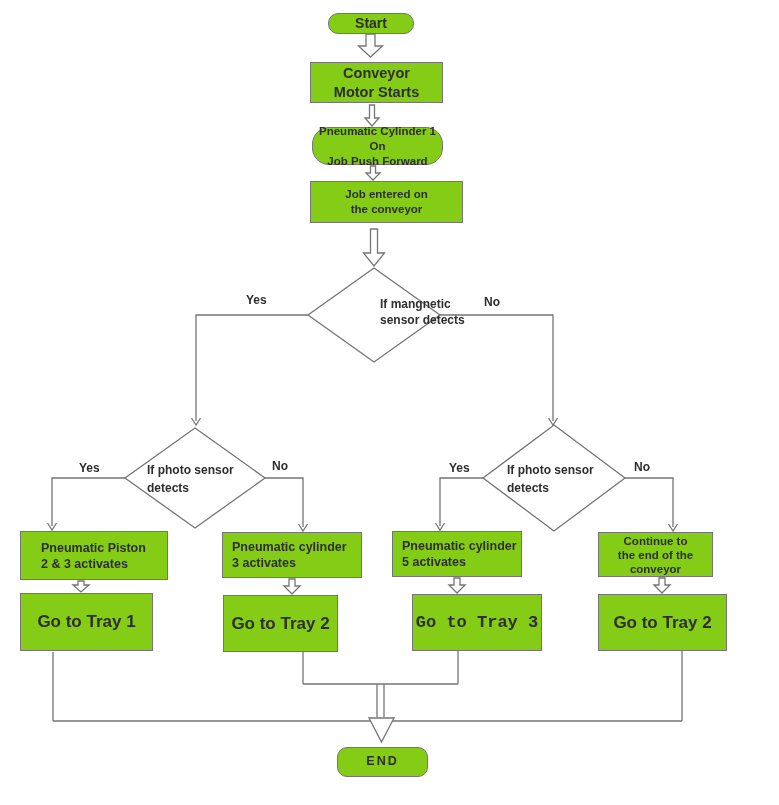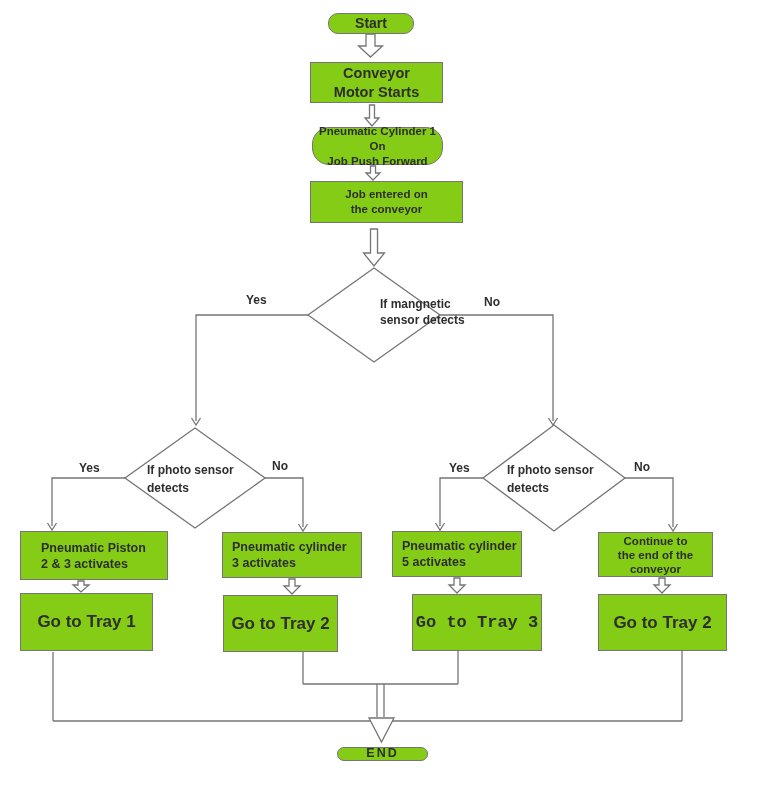--- a/index.html
+++ b/index.html
@@ -115,21 +115,21 @@
 conveyor</div>
 
   <div class="node f-tray" style="left:20px;top:593px;width:133px;height:58px;">Go to Tray 1</div>
 
   <div class="node f-tray" style="left:223px;top:595px;width:115px;height:57px;">Go to Tray 2</div>
 
   <div class="node f-tray" style="left:412px;top:594px;width:130px;height:57px;font-family:Liberation Mono, monospace;">Go to Tray 3</div>
 
   <div class="node f-tray" style="left:598px;top:594px;width:129px;height:57px;">Go to Tray 2</div>
 
-  <div class="node terminator f-end" style="left:337px;top:747px;width:91px;height:14px;">END</div>
+  <div class="node terminator f-end" style="left:337px;top:747px;width:91px;height:30px;">END</div>
 
   <div class="freetext f-diamond-main" style="left:332px;top:297px;width:92px;">If mangnetic
 sensor detects</div>
 
   <div class="freetext f-diamond" style="left:147px;top:461px;width:110px;">If photo sensor
 detects</div>
 
   <div class="freetext f-diamond" style="left:507px;top:461px;width:110px;">If photo sensor
 detects</div>
 

